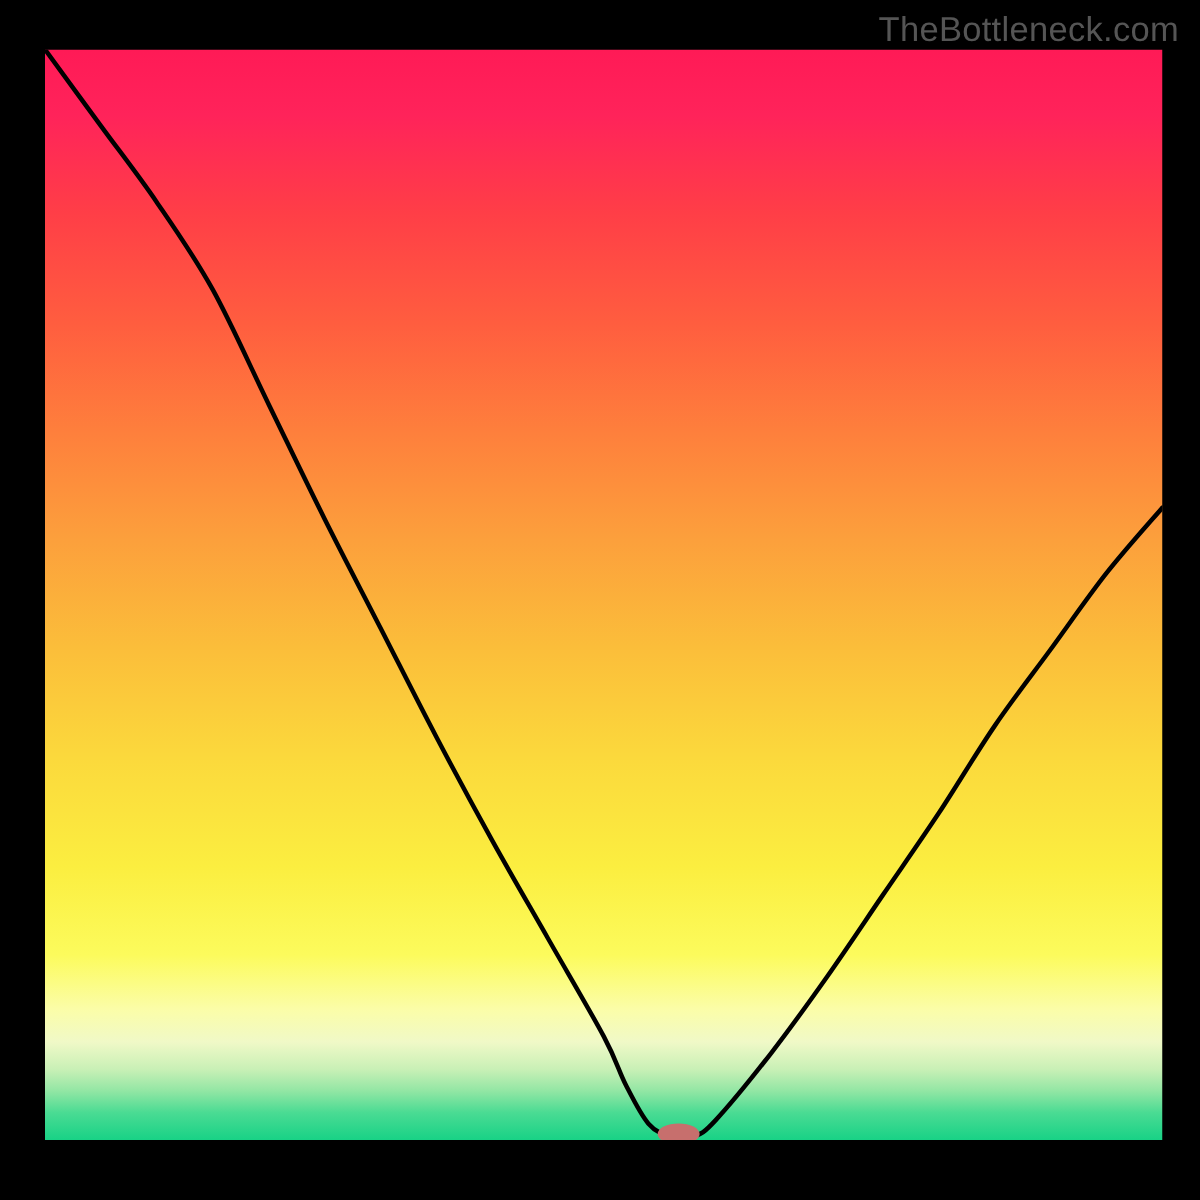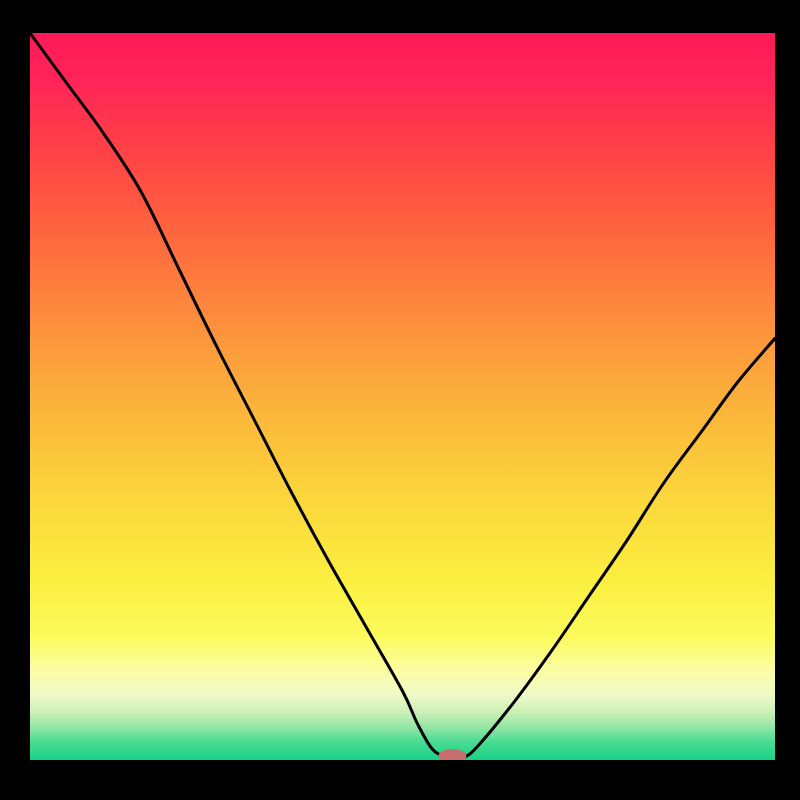--- a/index.html
+++ b/index.html
@@ -27,20 +27,21 @@
     z-index: 10;
   }
   svg {
     display: block;
   }
 </style>
 </head>
 <body>
 
 <div class="wrap">
+  <div class="watermark">TheBottleneck.com</div>
   <svg id="svg" width="800" height="800" viewBox="0 0 800 800">
     <defs>
       <linearGradient id="bg-grad" x1="0" y1="0" x2="0" y2="1">
           <stop offset="0.00%" stop-color="#ff1a56"></stop>
           <stop offset="6.00%" stop-color="#ff235a"></stop>
           <stop offset="15.00%" stop-color="#ff3e47"></stop>
           <stop offset="25.00%" stop-color="#ff5d3f"></stop>
           <stop offset="35.00%" stop-color="#fe7f3c"></stop>
           <stop offset="45.00%" stop-color="#fca03c"></stop>
           <stop offset="55.00%" stop-color="#fbbe3a"></stop>

